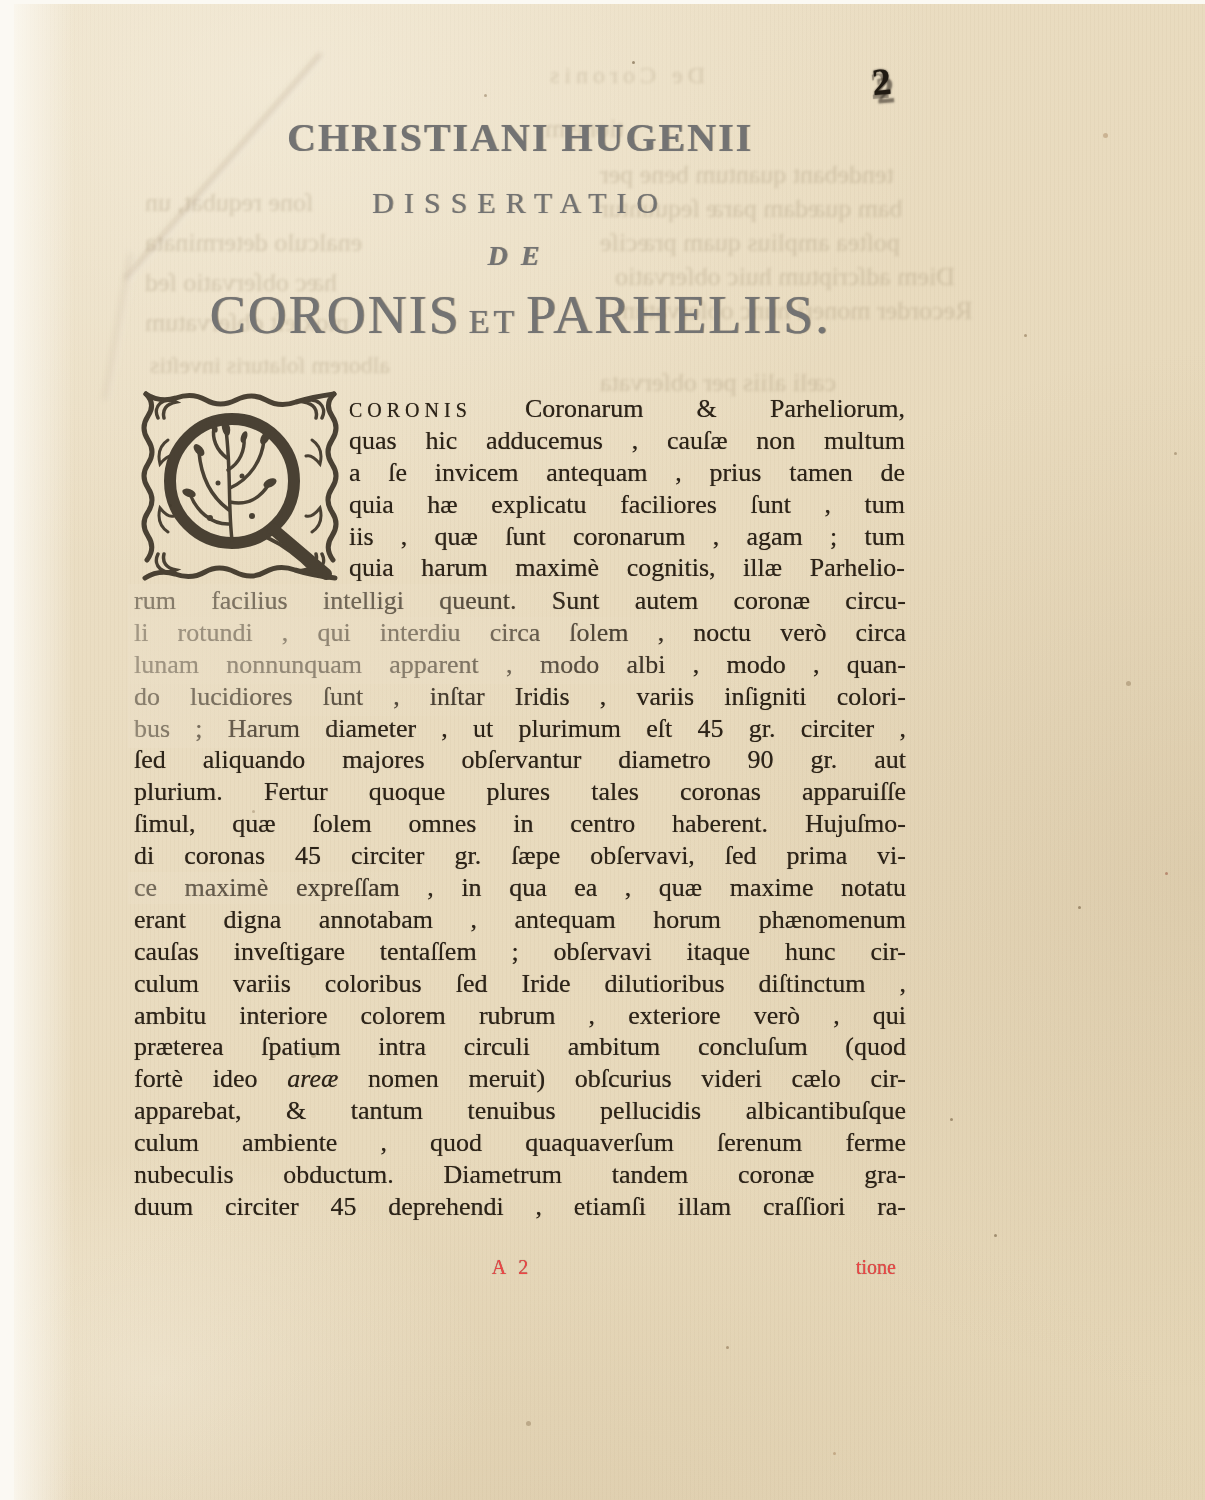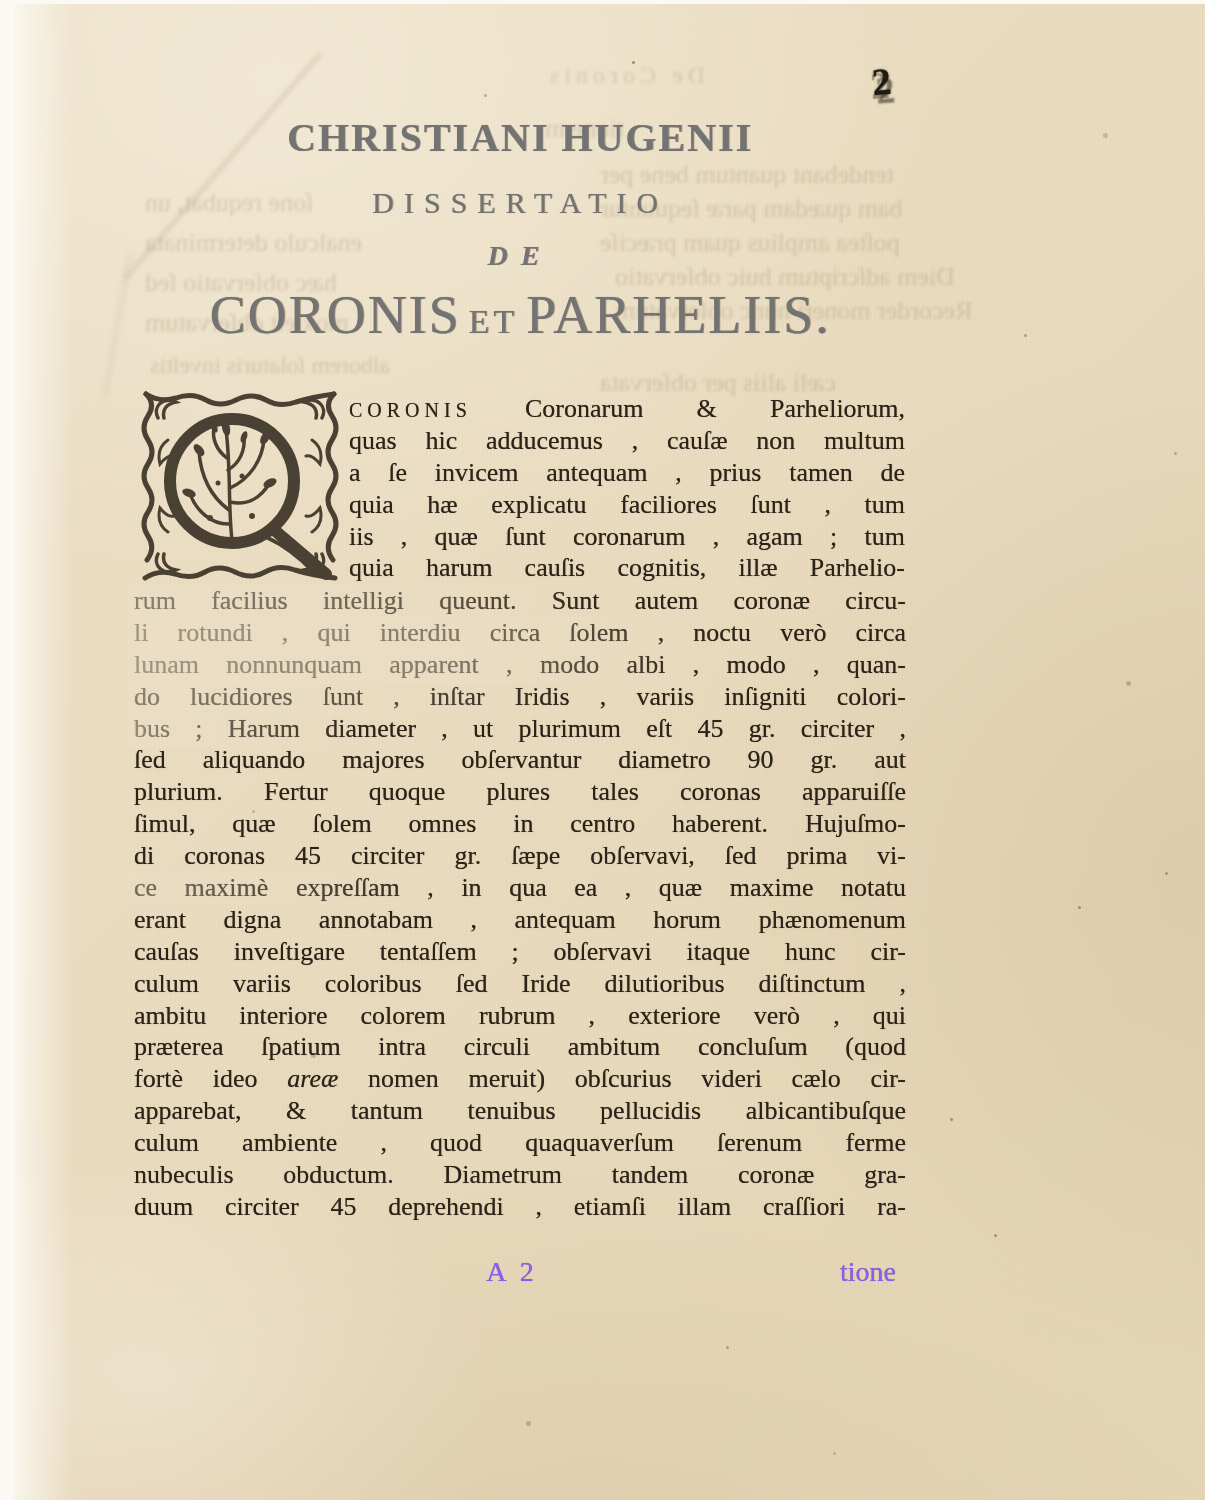--- a/index.html
+++ b/index.html
@@ -65,22 +65,22 @@
   
   .dropcap{position:absolute;left:6px;top:388px;width:200px;height:196px;}
   
   .opening{position:absolute;left:215px;top:393px;width:556px;}
   .bodyblock{position:absolute;left:0;top:585px;width:772px;}
   .tline{height:31.9px;line-height:31.9px;font-size:26px;white-space:nowrap;
     text-align:justify;text-align-last:justify;color:#2c2318;
     text-shadow:0 0 .7px rgba(44,35,24,.65);}
   .tline .lead{font-size:20px;letter-spacing:5px;}
   .tline i{font-style:italic;}
-  .sigrow{position:absolute;left:0;top:1256px;width:772px;height:34px;font-size:28px;
-    color:#8b5cf6;text-shadow:0 0 .7px rgba(44,35,24,.65);}
+  .sigrow{position:absolute;left:0;top:1256px;width:772px;height:34px;font-size:20px;
+    color:#ef4444;text-shadow:0 0 .7px rgba(44,35,24,.65);}
   .sig{position:absolute;left:338px;width:80px;text-align:center;letter-spacing:4px;}
   .catch{position:absolute;right:10px;text-align:right;}
   
   .fade{position:absolute;pointer-events:none;}
   .f1{left:128px;top:584px;width:540px;height:33px;
      background:linear-gradient(90deg,rgba(235,223,199,.5),rgba(235,223,199,.3) 55%,rgba(235,223,199,0) 85%);}
   .f2{left:128px;top:617px;width:720px;height:67px;
      background:linear-gradient(90deg,rgba(235,223,199,.62),rgba(235,223,199,.45) 45%,rgba(235,223,199,0) 80%);}
   .f3{left:128px;top:684px;width:560px;height:32px;
      background:linear-gradient(90deg,rgba(235,223,199,.5),rgba(235,223,199,0) 80%);}
@@ -165,21 +165,21 @@
       </g>
     </svg>
   </div>
 
   <div class="opening">
     <div class="tline"><span class="lead">CORONIS</span><span> Coronarum &amp; Parheliorum,</span></div>
     <div class="tline">quas hic adducemus , cauſæ non multum</div>
     <div class="tline">a ſe invicem antequam , prius tamen de</div>
     <div class="tline">quia hæ explicatu faciliores ſunt , tum</div>
     <div class="tline">iis , quæ ſunt coronarum , agam ; tum</div>
-    <div class="tline">quia harum cauſis cognitis, illæ Parhelio-</div>
+    <div class="tline">quia harum maximè cognitis, illæ Parhelio-</div>
   </div>
 
   <div class="bodyblock">
     <div class="tline">rum facilius intelligi queunt. Sunt autem coronæ circu-</div>
     <div class="tline">li rotundi , qui interdiu circa ſolem , noctu verò circa</div>
     <div class="tline">lunam nonnunquam apparent , modo albi , modo , quan-</div>
     <div class="tline">do lucidiores ſunt , inſtar Iridis , variis inſigniti colori-</div>
     <div class="tline">bus ; Harum diameter , ut plurimum eſt 45 gr. circiter ,</div>
     <div class="tline">ſed aliquando majores obſervantur diametro 90 gr. aut</div>
     <div class="tline">plurium. Fertur quoque plures tales coronas apparuiſſe</div>

